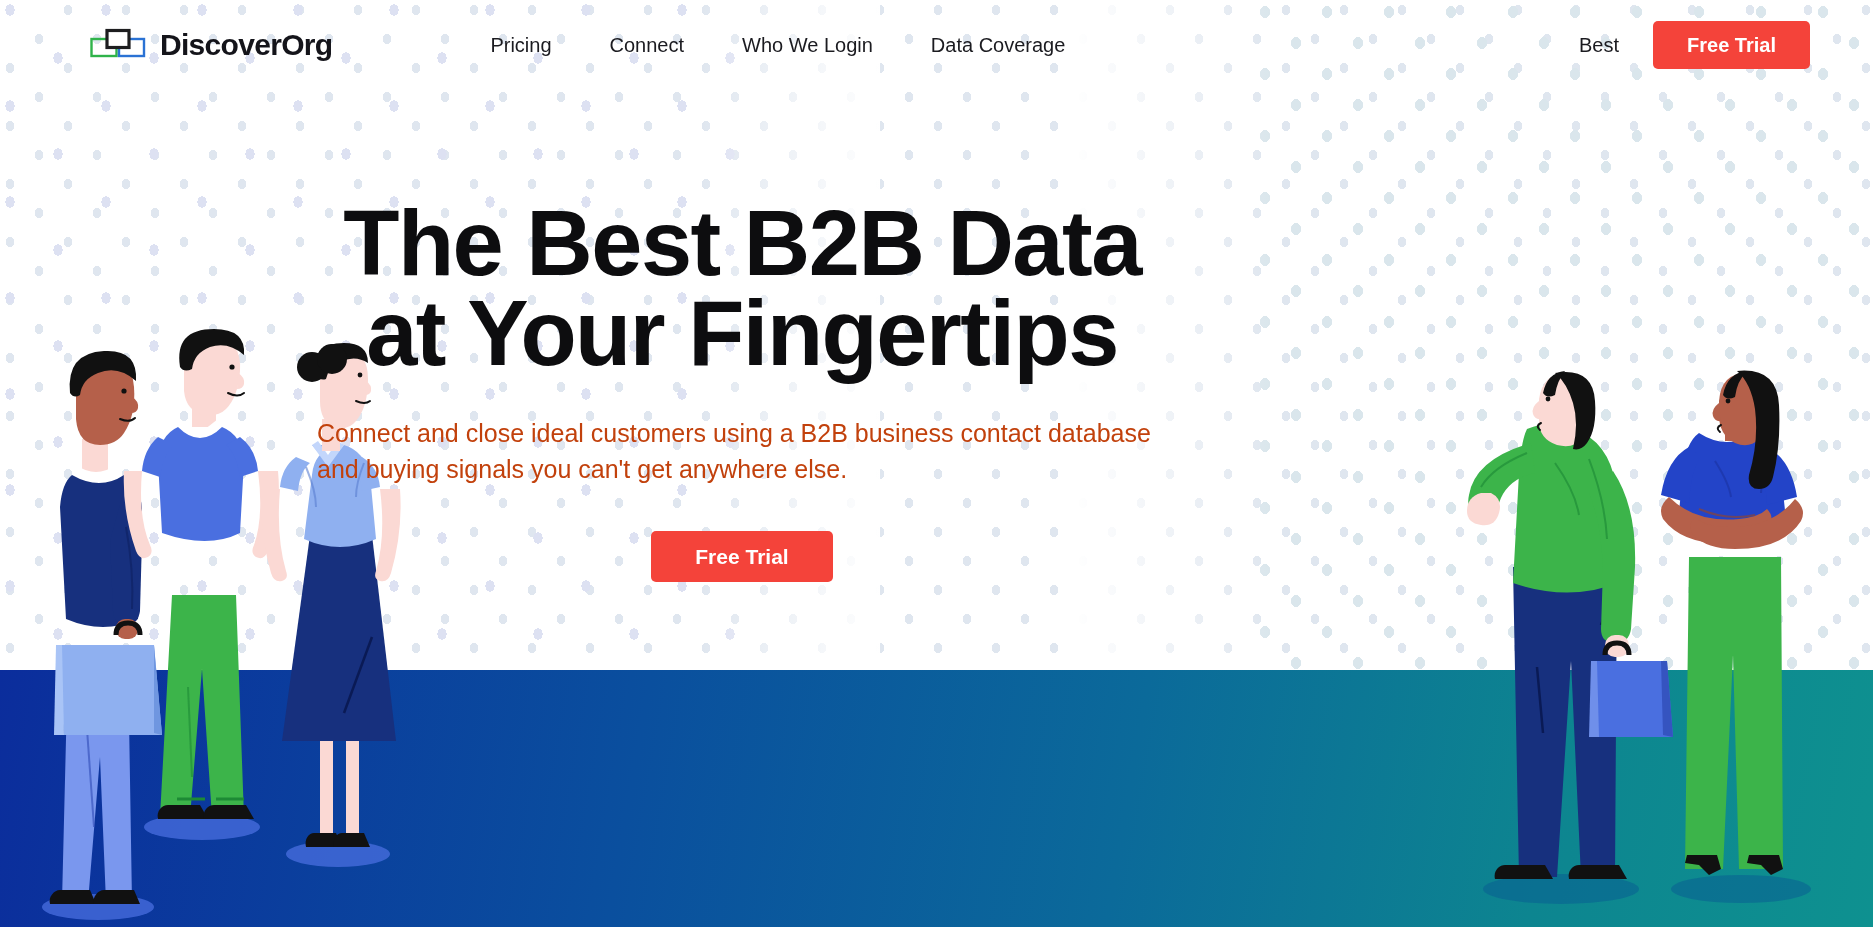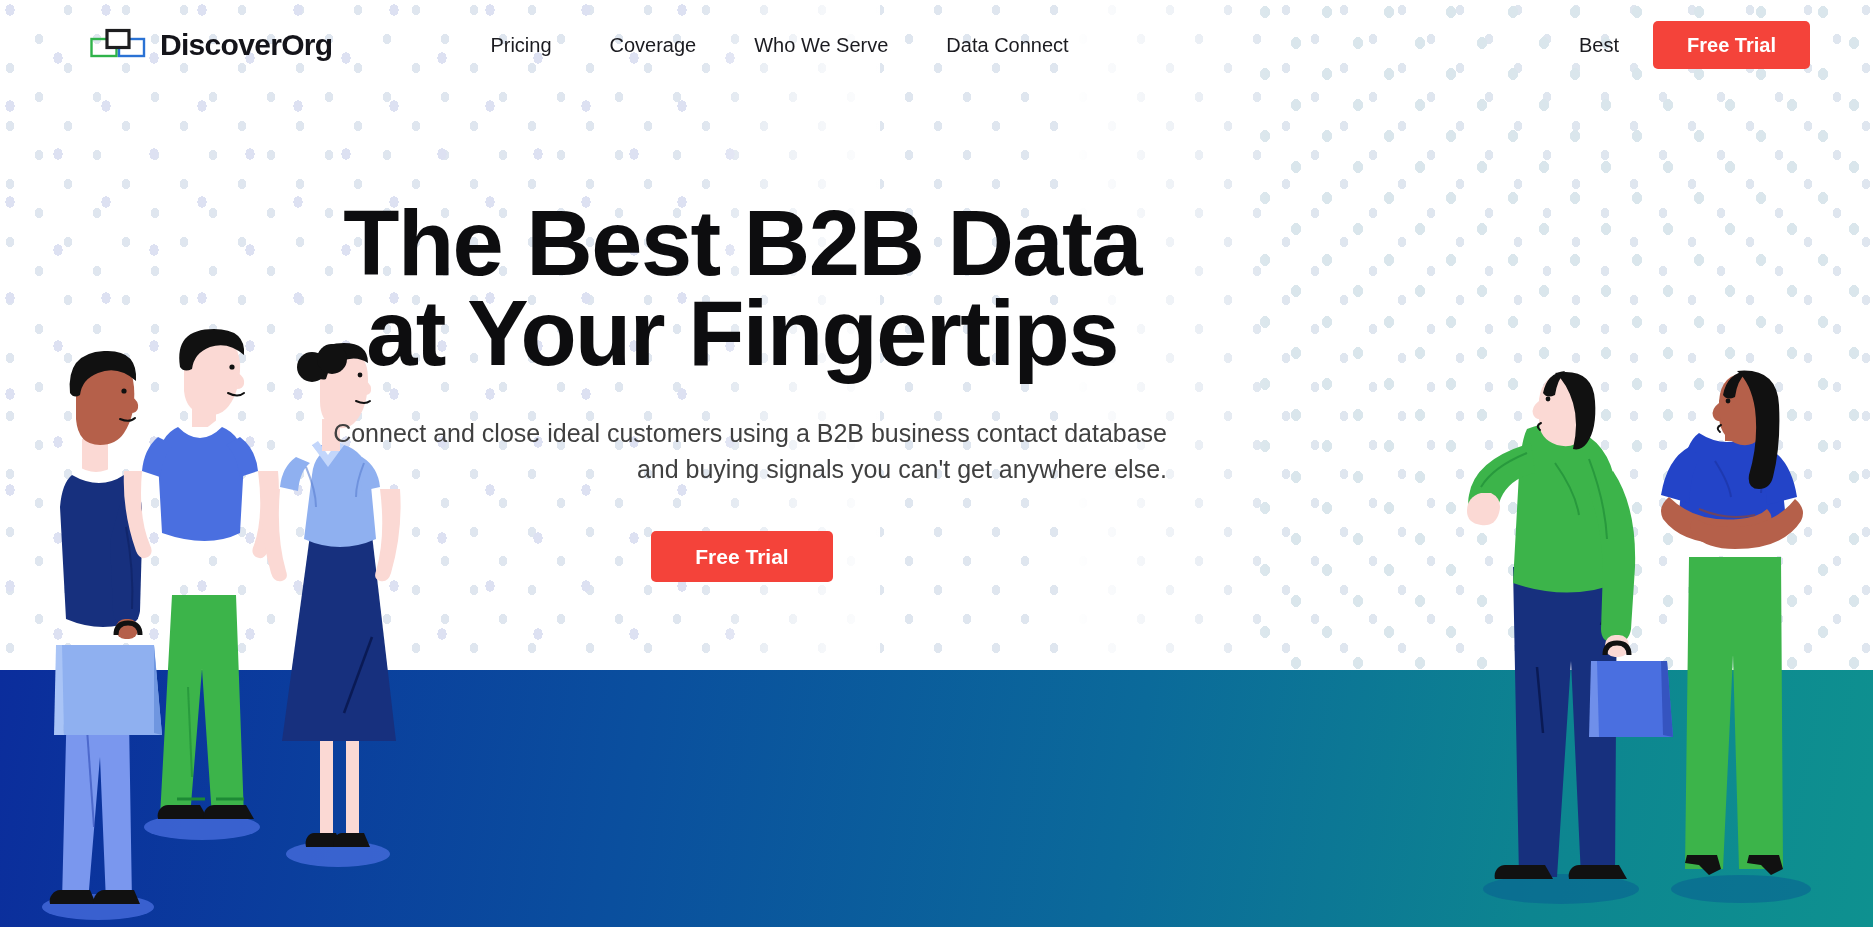--- a/index.html
+++ b/index.html
@@ -68,22 +68,22 @@
   
   .hero { position:absolute; top:0; left:0; width:1484px; z-index:30;
           display:flex; flex-direction:column; align-items:center; }
   .headline {
     margin-top:198px; width:1100px; text-align:center;
     font-size:92px; line-height:0.98; font-weight:bold;
     color:#0d0d0f; letter-spacing:-1.5px;
   }
   .headline .l2 { display:block;text-align:center; }
   .subhead {
-    margin-top:38px; width:850px; text-align:right;
-    font-size:25px; line-height:1.42; color:#404040;
+    margin-top:38px; width:850px; text-align:left;
+    font-size:25px; line-height:1.42; color:#c2410c;
   }
   .btn-trial-hero {
     margin-top:44px; background:#f4433a; color:#fff;
     font-size:21px; font-weight:bold; border:none; border-radius:5px;
     padding:0 44px; height:51px; cursor:pointer;
   }
 
   
   .ground {
     position:absolute; left:0; bottom:0; width:1873px; height:257px;
@@ -116,23 +116,23 @@
           <rect x="1.5" y="11" width="25" height="17" fill="none" stroke="#2fb34a" stroke-width="2.4"></rect>
           <rect x="29" y="11" width="25" height="17" fill="none" stroke="#2a72d4" stroke-width="2.4"></rect>
           <rect x="17" y="2.5" width="22" height="17" fill="#fff" stroke="#1d1d1f" stroke-width="3.2"></rect>
         </svg>
       </span>
       <span class="brand-name">DiscoverOrg</span>
     </div>
 
     <nav class="mainnav">
       <span class="navlink">Pricing</span>
-      <span class="navlink">Coverage</span>
-      <span class="navlink">Who We Serve</span>
-      <span class="navlink">Data Connect</span>
+      <span class="navlink">Connect</span>
+      <span class="navlink">Who We Login</span>
+      <span class="navlink">Data Coverage</span>
     </nav>
 
     <div class="right-area">
       <span class="login">Best</span>
       <button class="btn-trial-nav">Free Trial</button>
     </div>
 
   </header>
 
   <div class="hero">

